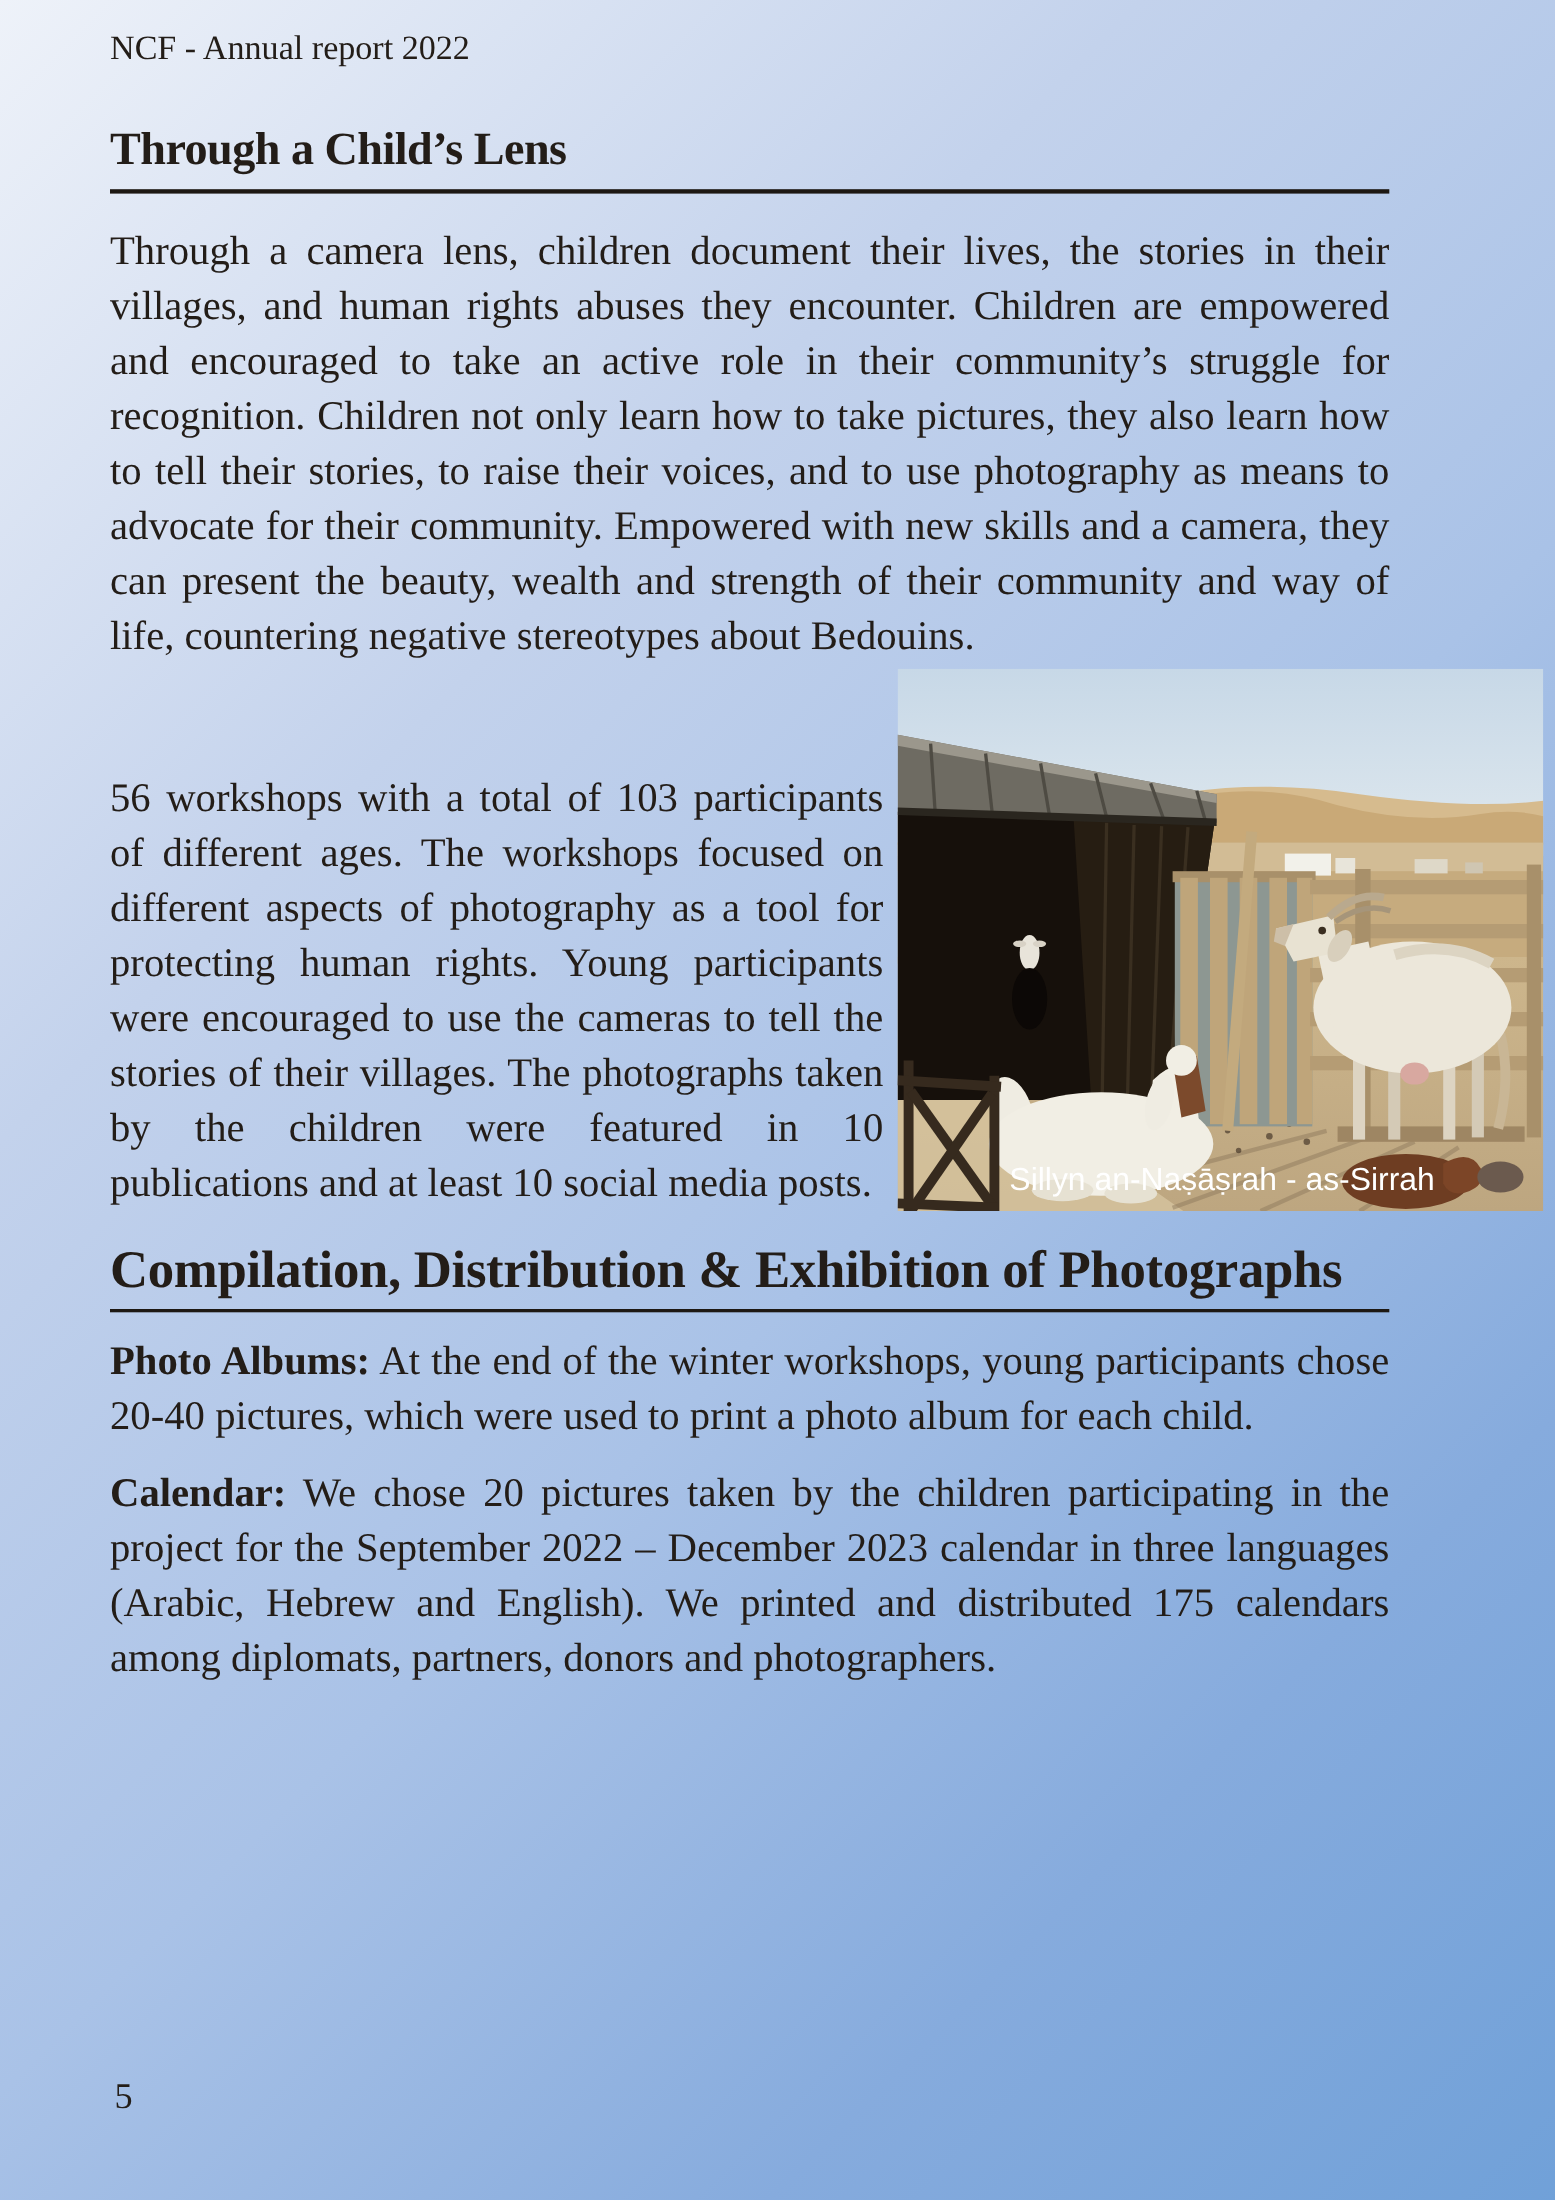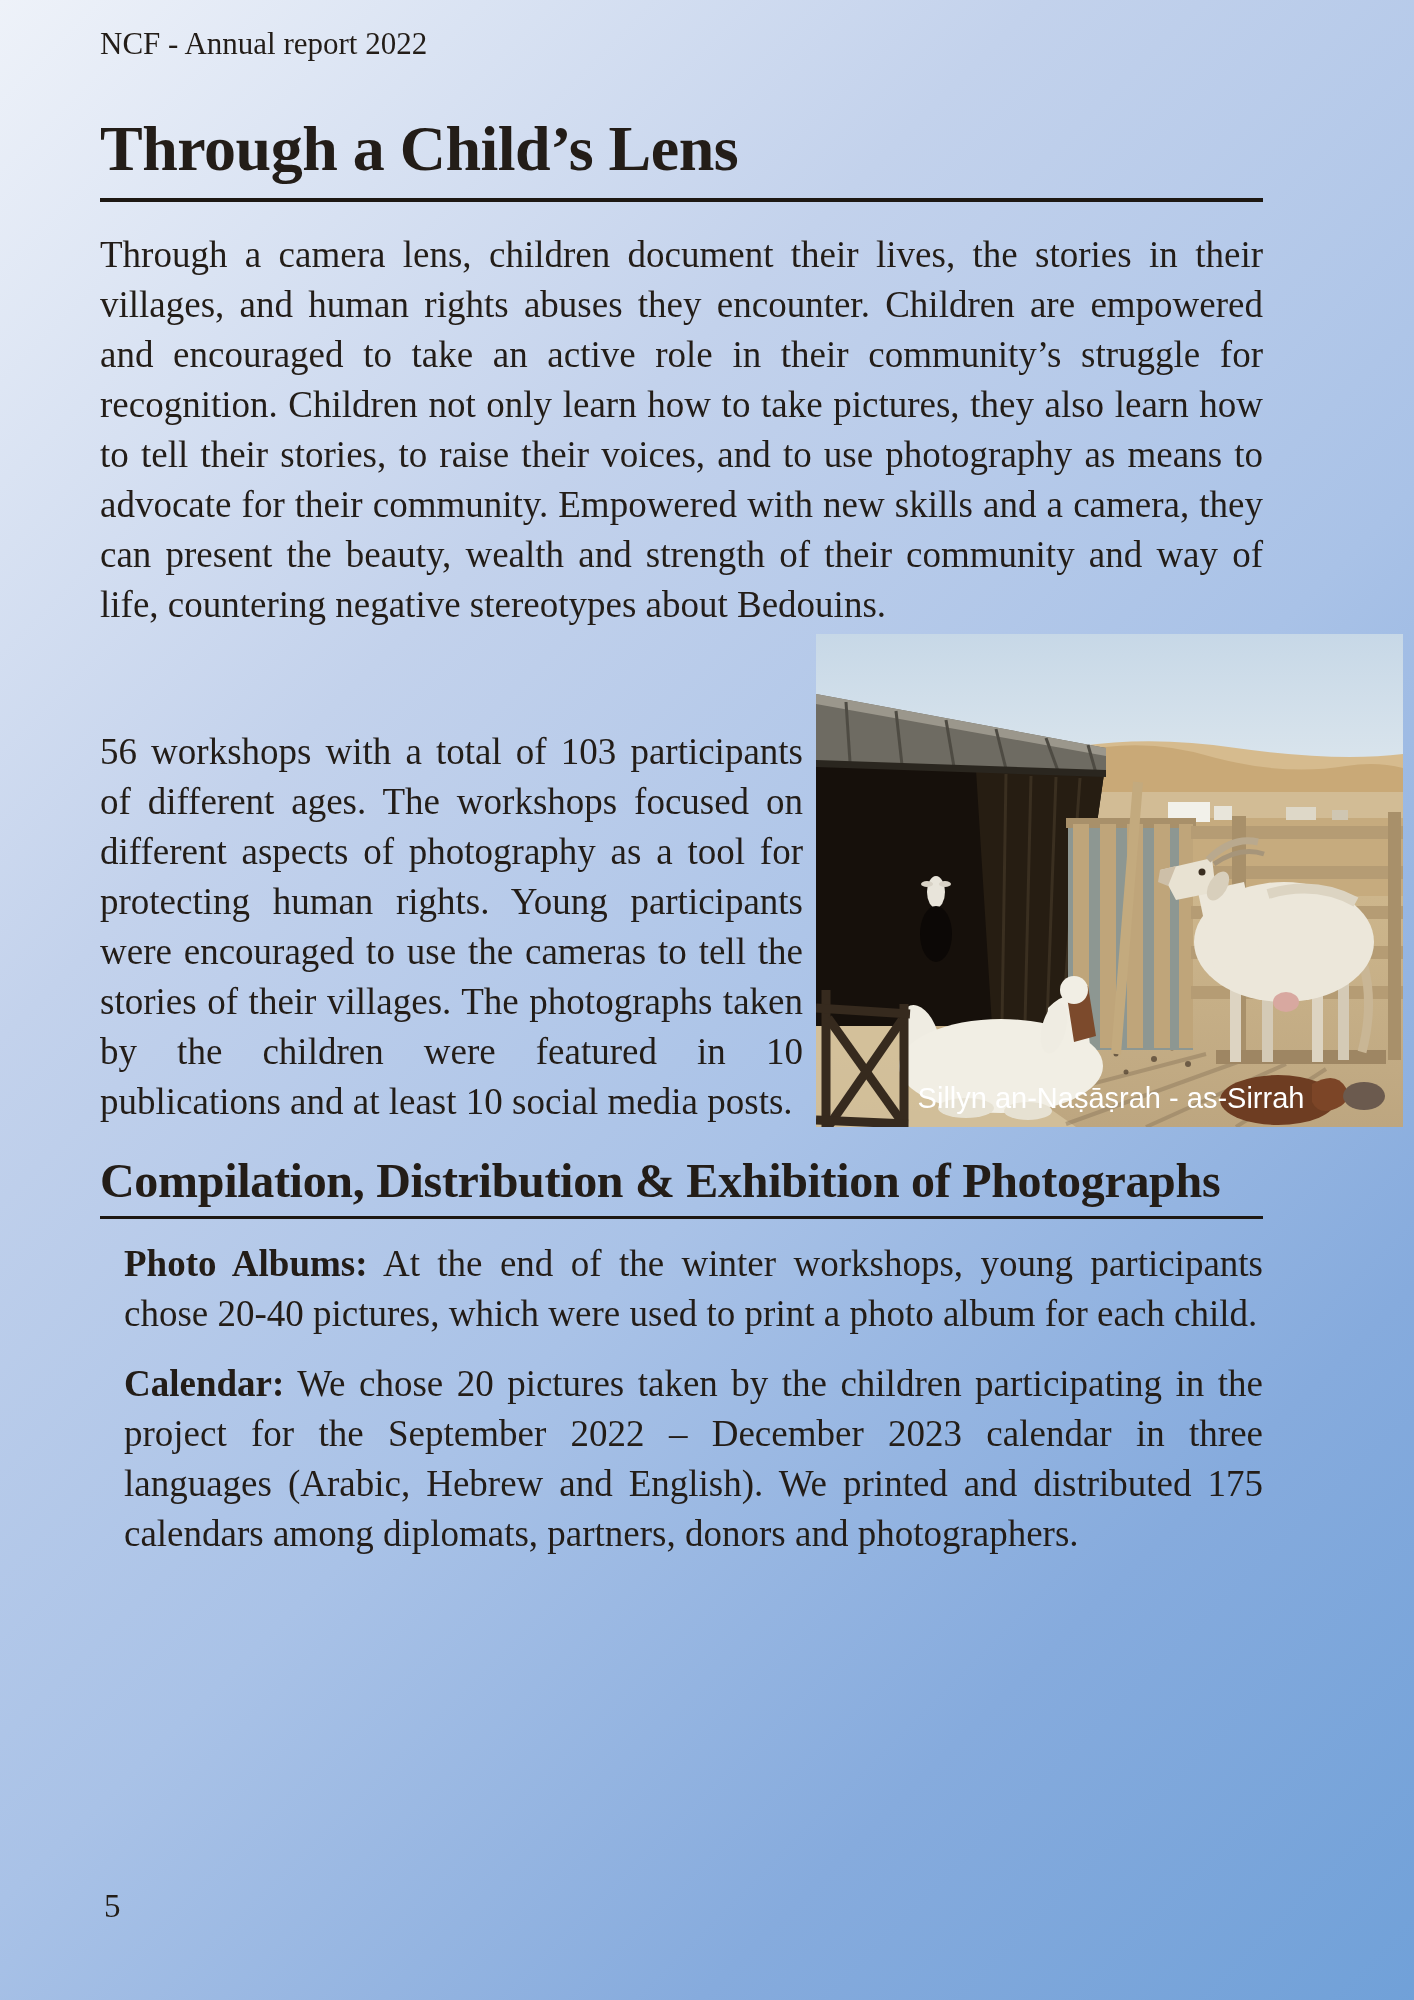--- a/index.html
+++ b/index.html
@@ -8,32 +8,32 @@
     width:1414px; height:2000px;
     margin:0 auto;
     background:linear-gradient(135deg, #eef2f9 0%, #c3d2ec 30%, #a9c2e7 55%, #86abdd 78%, #6fa0d8 100%);
     font-family:"Liberation Serif","DejaVu Serif",serif;
     color:#231d18;
     overflow:hidden;
     padding-left:46px;
   }
   .content { position:absolute; left:100px; top:0; width:1163px; }
   .report-header { margin-top:26px; font-size:31px; }
-  .doc-title { margin-top:50px; font-size:64px; font-weight:bold; letter-spacing:-0.5px; }
+  .doc-title { margin-top:50px; font-size:42px; font-weight:bold; letter-spacing:-0.5px; }
   .title-rule { margin-top:12px; border-top:4px solid #1d1813; height:0; }
   .body-text { font-size:37px; line-height:50px; text-align:justify; }
   .p1 { margin-top:28px; }
   .p2-intro { margin-top:12px; font-size:37px; line-height:50px; text-align:justify; text-align-last:justify; }
   .wrap-row { display:flex; margin-top:4px; align-items:flex-end; }
   .col-text { flex:none; width:703px; }
   .photo-wrap { flex:none; width:587px; height:493px; margin-left:13px; margin-right:-140px; }
   .photo-wrap svg { display:block; }
   .section-heading { margin-top:26px; font-size:48px; font-weight:bold; letter-spacing:-0.3px; }
   .heading-rule { margin-top:8px; border-top:3px solid #1d1813; height:0; }
-  .para { margin-top:20px; font-size:37px; line-height:50px; text-align:justify;margin-left:24px; }
+  .para { margin-top:20px; font-size:37px; line-height:50px; text-align:justify; }
   .para .lead { font-weight:bold; }
   .page-number { position:absolute; left:104px; top:1888px; font-size:33px; }
   .caption-text { font-family:"Liberation Sans","DejaVu Sans",sans-serif; font-size:29px; fill:#ffffff; }
 </style>
 </head>
 <body>
 
 <div class="page">
   <div class="content">
 

